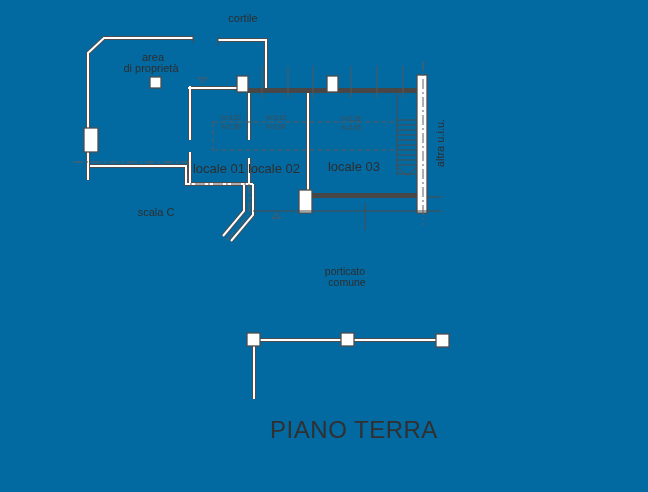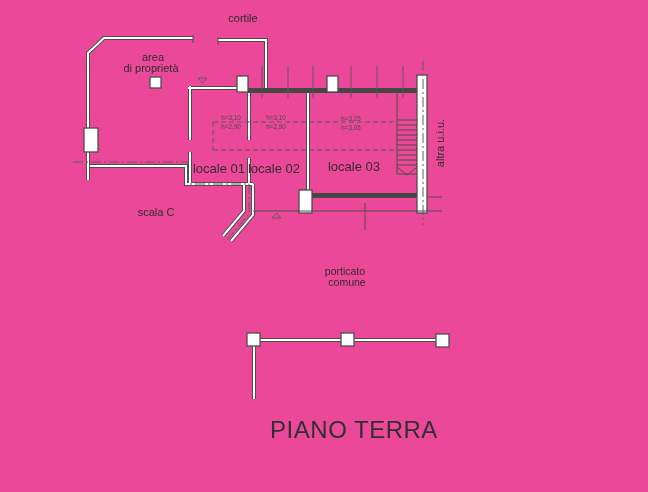--- a/index.html
+++ b/index.html
@@ -1,16 +1,16 @@
 <!DOCTYPE html>
 <html><head>
 <meta charset="utf-8">
 <style>
   html,body{margin:0;padding:0;background:#ffffff;}
-  .canvas{position:relative;width:648px;height:492px;background:#ec4899;overflow:hidden;
+  .canvas{position:relative;width:648px;height:492px;background:#0369a1;overflow:hidden;
           font-family:"Liberation Sans",sans-serif;}
   svg{display:block;}
   text{fill:#2e2e2e;font-family:"Liberation Sans",sans-serif;}
   .lbl{font-size:11px;}
   .lbl-sm{font-size:10.5px;}
   .room{font-size:13px;}
   .hnote{font-size:6.3px;fill:#4a4a4a;}
   .title{font-size:24px;letter-spacing:0.5px;fill:#303030;}
   .w-out{stroke:#4d4d4d;stroke-width:4;fill:none;}
   .w-in{stroke:#ffffff;stroke-width:2;fill:none;}

